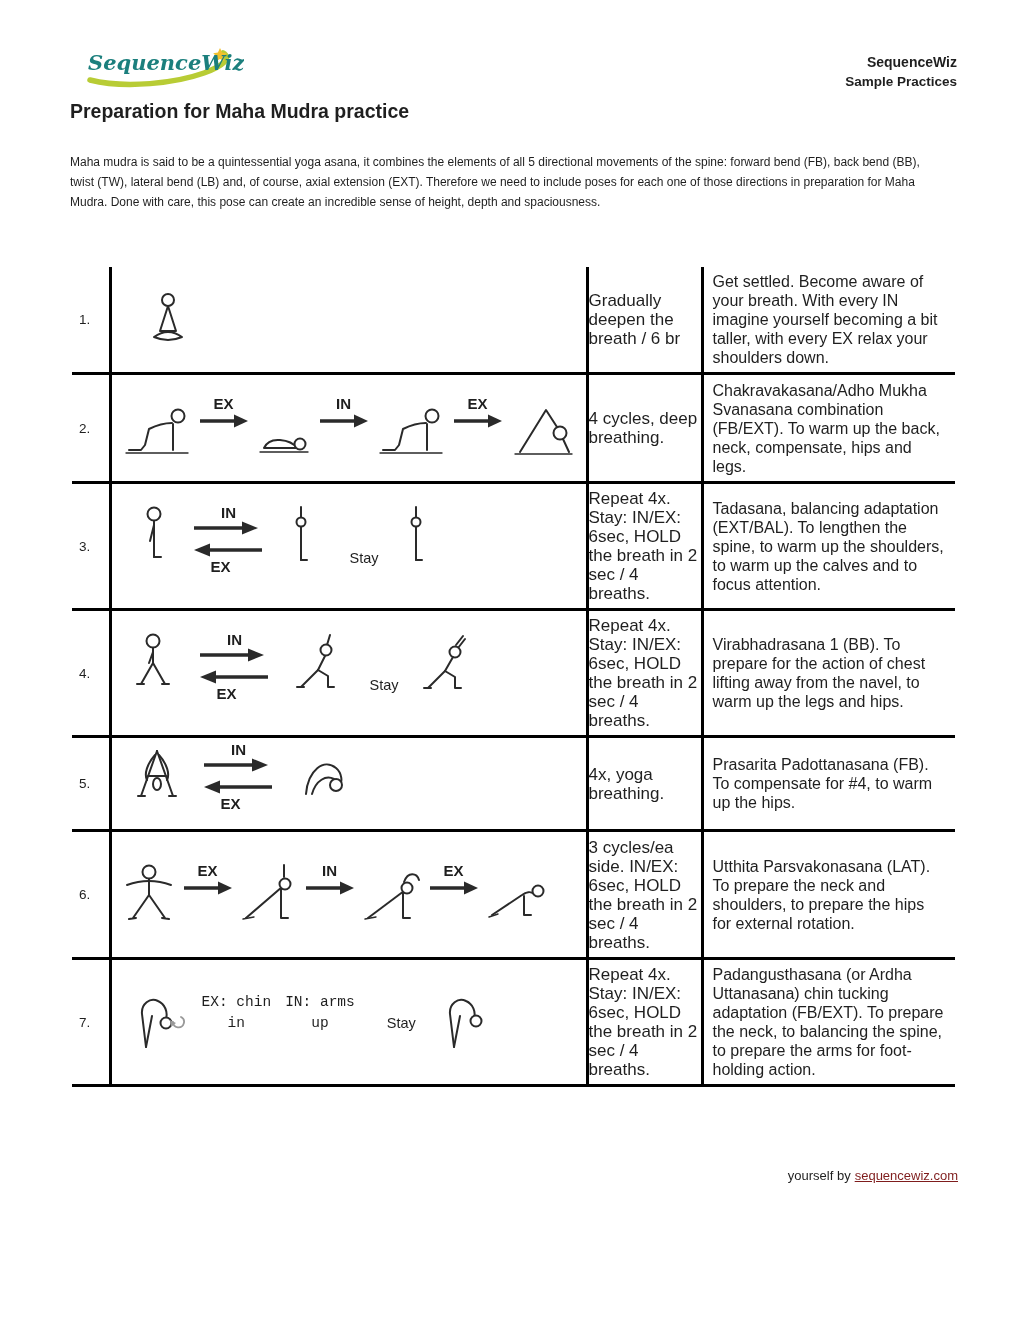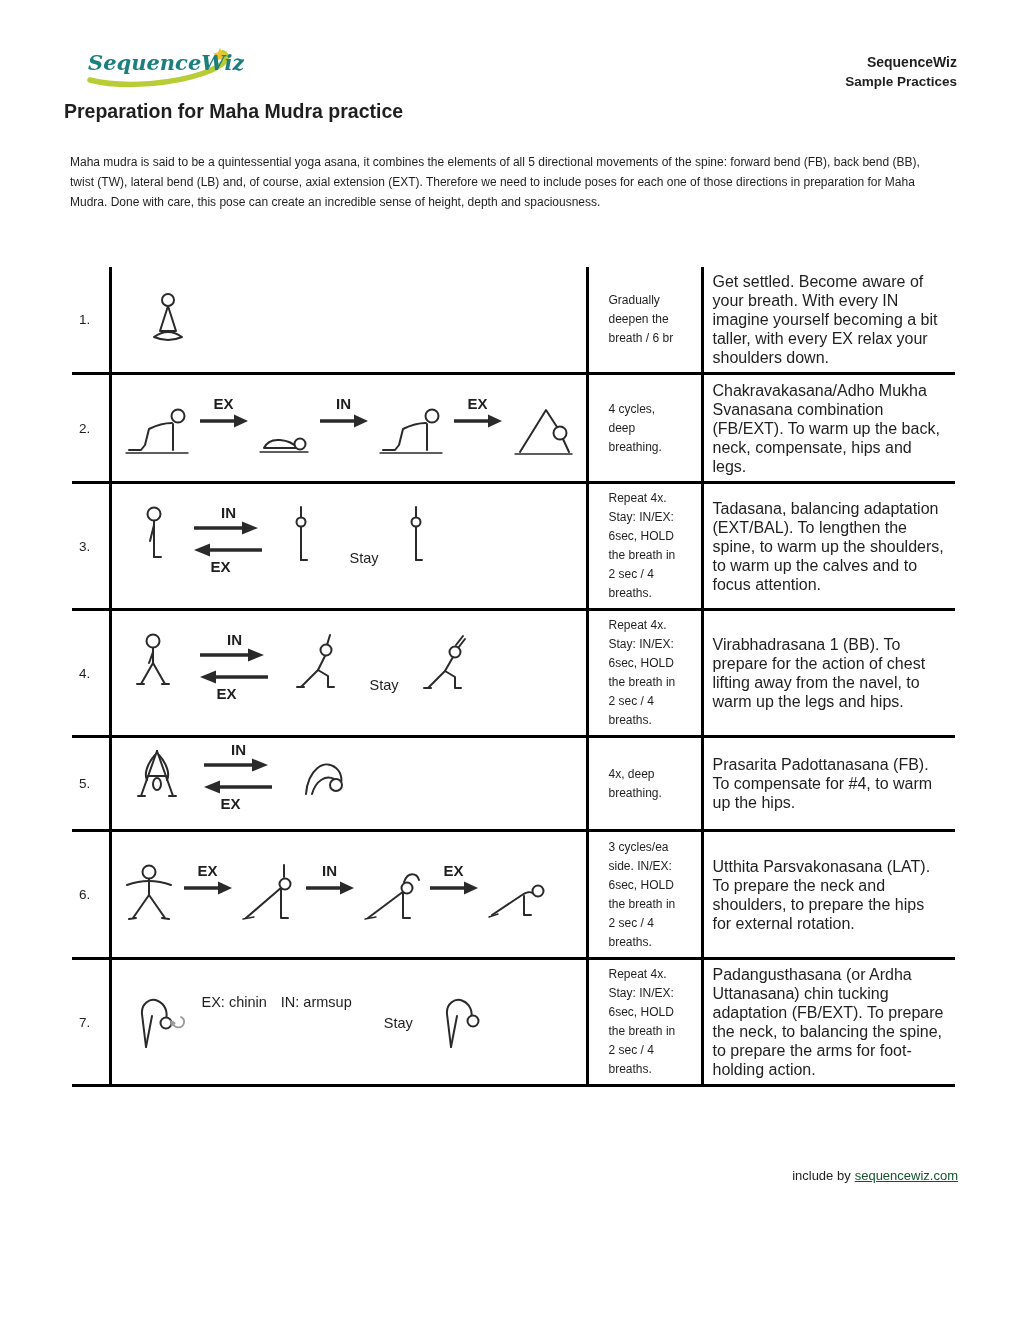--- a/index.html
+++ b/index.html
@@ -6,30 +6,30 @@
   html,body { background:#ffffff; }
   body {
     width:1020px; height:1317px; position:relative;
     font-family:"Liberation Sans", sans-serif; color:#1f1f1f;
   }
   
   .logo { position:absolute; top:42px; left:84px; }
   .brand-block { position:absolute; top:52px; right:63px; text-align:right; }
   .brand-name { font-size:14px; font-weight:bold; line-height:20px; }
   .brand-sub  { font-size:13.5px; line-height:20px;font-weight:bold; }
-  .page-title { position:absolute; top:100px; left:64px; font-size:19.5px; font-weight:bold; }
+  .page-title { position:absolute; top:100px; left:70px; font-size:19.5px; font-weight:bold; }
   .intro { position:absolute; top:152px; left:70px; width:862px; font-size:12px; line-height:20px; }
   
   .tbl-wrap { position:absolute; top:267px; left:72px; }
   table.practice { border-collapse:collapse; table-layout:fixed; width:883px; }
   td { border-bottom:3px solid #000; vertical-align:middle; }
   td.c-num { border-right:3px solid #000; font-size:13.5px; padding-left:7px; }
   td.c-fig { padding:4px 2px 4px 8px; }
   td.c-breath { border-left:3px solid #000; border-right:3px solid #000;
-    font-size:12px; line-height:19px; padding:5px 20px; }
+    font-size:17px; line-height:19px; padding:5px 0; }
   td.c-desc { font-size:16px; line-height:19px; padding:5px 9px; }
   
   .figrow { display:flex; }
   .fig svg { display:block; }
   svg .ln { fill:none; stroke:#2a2a2a; stroke-width:2; stroke-linecap:round; stroke-linejoin:round; }
   svg .thin { fill:none; stroke:#2a2a2a; stroke-width:1.4; stroke-linecap:round; }
   svg .fat { fill:none; stroke:#2a2a2a; stroke-width:3.5; }
   svg .head { fill:#ffffff; stroke:#2a2a2a; stroke-width:2; }
   svg .tri { fill:#2a2a2a; stroke:none; }
   svg .rot { fill:none; stroke:#999; stroke-width:1.8; stroke-linecap:round; }
@@ -47,26 +47,26 @@
   .r1 .fig { margin-left:26px; }
   .r2 .fig, .r6 .fig { margin:0 2px; }
   .r3 .fig-first { margin-left:18px; }
   .r3 .fig-mid { margin-left:0; }
   .r3 .stay { margin-left:36px; margin-right:24px; }
   .r4 .fig-first { margin-left:12px; }
   .r4 .stay { margin-left:28px; margin-right:20px; }
   .r5 .fig-first { margin-left:14px; }
   .r7 .fig-first { margin-left:14px; }
   .cues { display:flex; align-items:flex-start; margin-left:10px; font-size:14.5px; line-height:21px; }
-  .cue { display:flex; align-items:center; margin-right:14px; }
+  .cue { display:flex; flex-direction:column; align-items:center; margin-right:14px;font-family:Liberation Mono, monospace; }
   .cues .stay-inline { margin-top:21px; margin-left:18px; }
   .r7 .fig-last { margin-left:26px; }
   
   .footer { position:absolute; top:1168px; right:62px; font-size:13px; }
-  .footer a { color:#14532d; text-decoration:underline; margin-left:4px; }
+  .footer a { color:#7f1d1d; text-decoration:underline; margin-left:4px; }
 </style>
 </head>
 <body>
 
 <div class="logo">
   <svg width="160" height="52" viewBox="0 0 160 52">
     <path d="M6 38 C42 47 92 41 120 31 C139 24 148 16 139 11" fill="none" stroke="#b8cc35" stroke-width="5.5" stroke-linecap="round"></path>
     <path d="M136 6 l2.2 4.4 4.6 0.8 -3.3 3.4 0.8 4.7 -4.3 -2.2 -4.2 2.2 0.8 -4.7 -3.4 -3.4 4.7 -0.8 z" fill="#f2c12e"></path>
     <text x="4" y="28" font-family="DejaVu Serif, serif" font-style="italic" font-weight="bold" font-size="21" fill="#1b7f7d">SequenceWiz</text>
   </svg>
@@ -285,21 +285,21 @@
     </span>
     <span class="fig">
       <svg width="50" height="56" viewBox="0 0 50 56">
         <path class="ln" d="M8 52 C10 28 26 16 38 26 C44 31 45 40 41 46"></path>
         <path class="ln" d="M14 52 C18 38 28 33 36 37"></path>
         <circle class="head" cx="38" cy="43" r="6"></circle>
       </svg>
     </span>
   </div>
           </td>
-  <td class="c-breath">4x, deep breathing.</td>
+  <td class="c-breath">4x, yoga breathing.</td>
   <td class="c-desc">Prasarita Padottanasana (FB). To compensate for #4, to warm up the hips.</td>
 </tr>
 
 <tr style="height:128px">
   <td class="c-num">6.</td>
   <td class="c-fig">
             <div class="figrow r6">
     <span class="fig">
       <svg width="54" height="64" viewBox="0 0 54 64">
         <circle class="head" cx="27" cy="9" r="6.5"></circle>
@@ -397,14 +397,14 @@
           </td>
   <td class="c-breath">Repeat 4x. Stay: IN/EX: 6sec, HOLD the breath in 2 sec / 4 breaths.</td>
   <td class="c-desc">Padangusthasana (or Ardha Uttanasana) chin tucking adaptation (FB/EXT). To prepare the neck, to balancing the spine, to prepare the arms for foot-holding action.</td>
 </tr>
 
 </tbody>
     </table>
 </div>
 
 <div class="footer">
-  <span>include by</span><a href="#">sequencewiz.com</a>
+  <span>yourself by</span><a href="#">sequencewiz.com</a>
 </div>
 
 </body></html>

